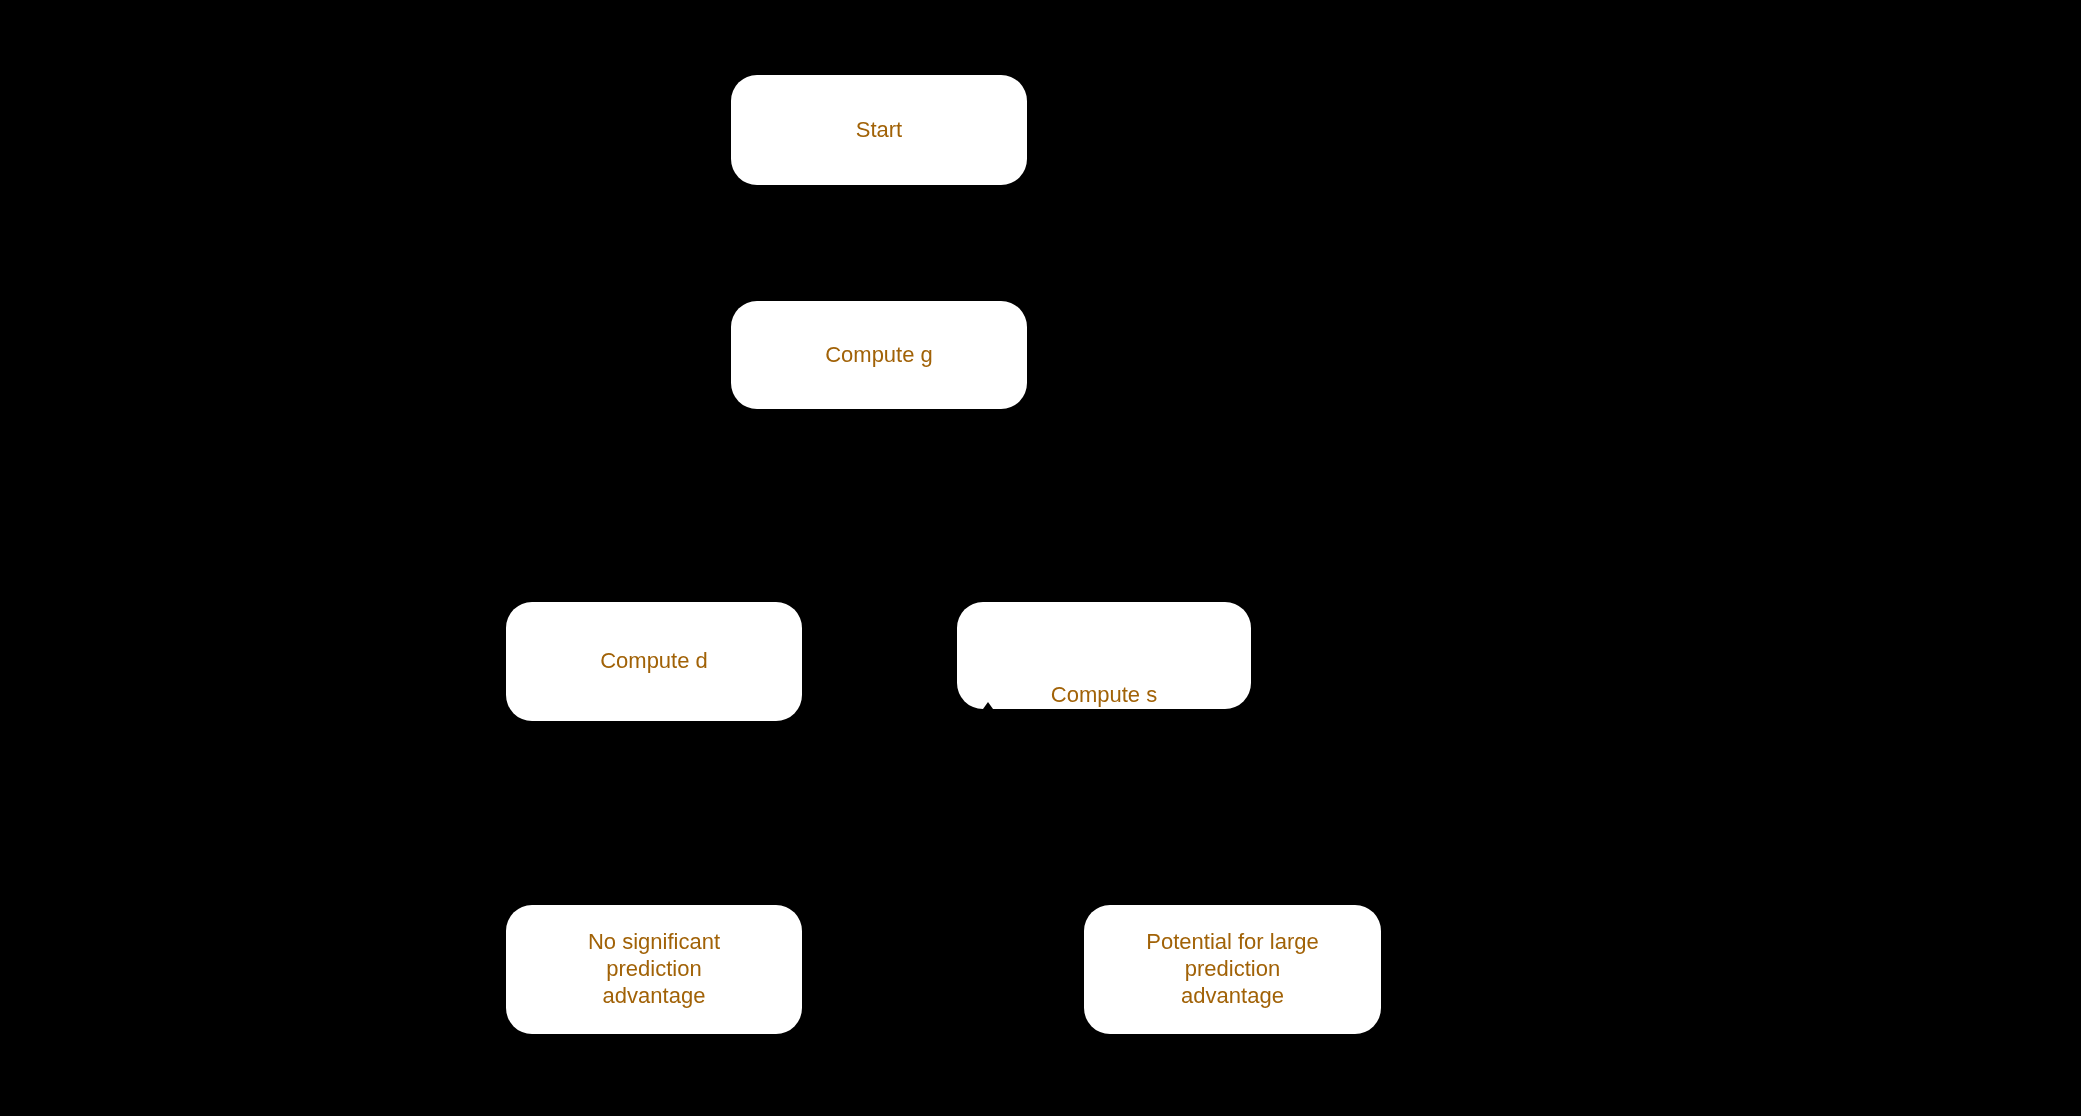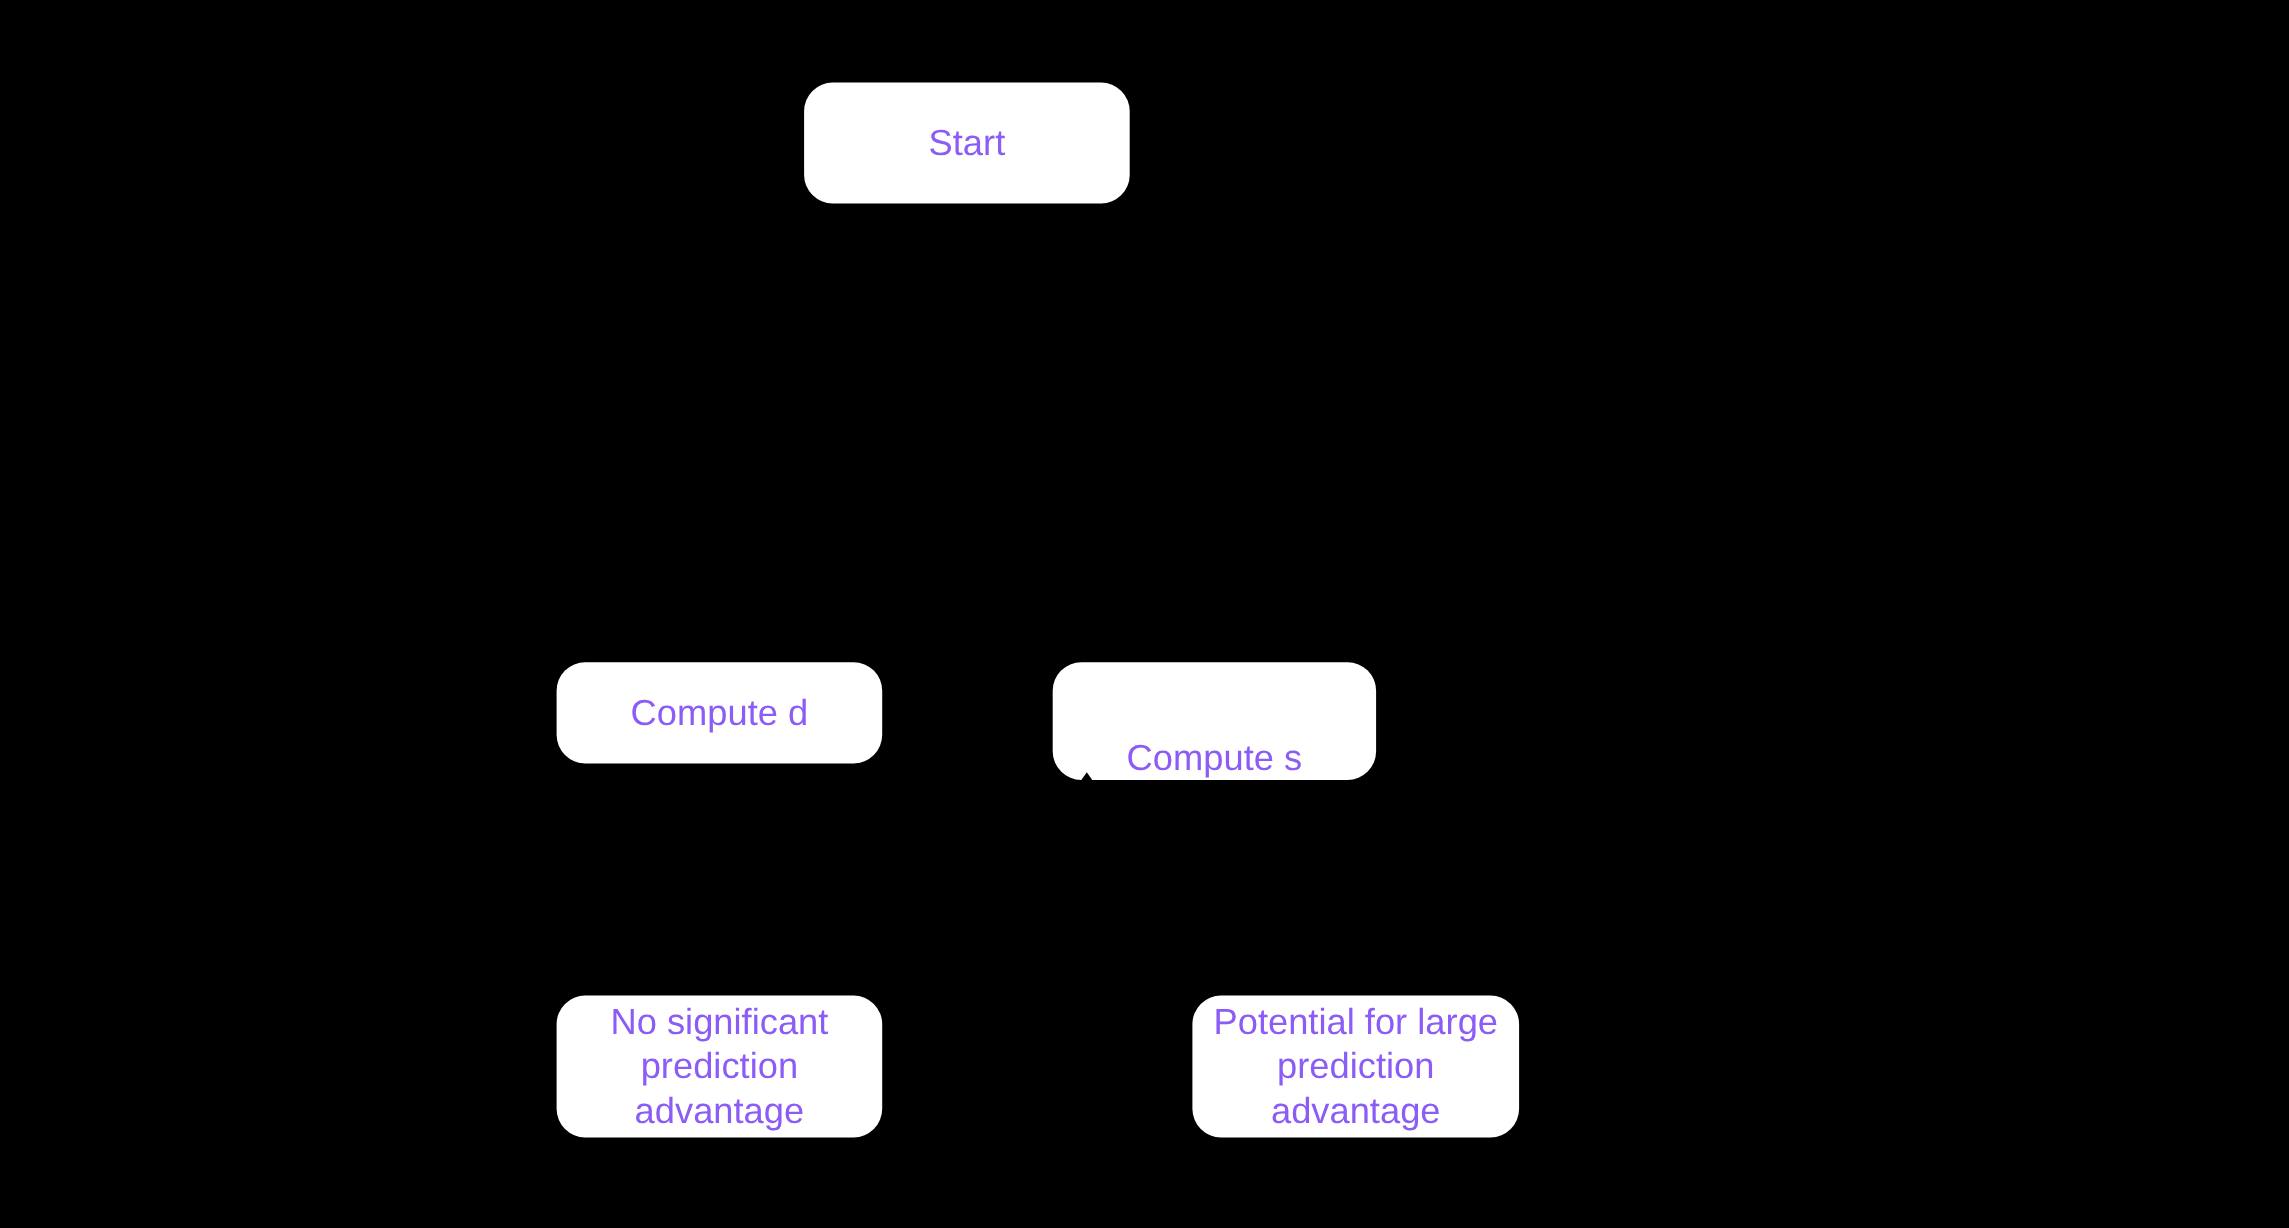--- a/index.html
+++ b/index.html
@@ -11,34 +11,34 @@
     position: relative;
     width: 2081px;
     height: 1116px;
     background: #000000;
     overflow: hidden;
     font-family: "Liberation Sans", sans-serif;
   }
   .node {
     position: absolute;
     background: #ffffff;
-    color: #8b5cf6;
+    color: #a16207;
     border-radius: 26px;
     display: flex;
     align-items: center;
     justify-content: center;
     text-align: center;
-    font-size: 33px;
+    font-size: 22px;
     line-height: 1.22;
     white-space: pre-line;
     box-sizing: border-box;
   }
   #node-start           { left: 731px; top:  75px; width: 296px; height: 110px; }
   #node-compute-g       { left: 731px; top: 301px; width: 296px; height: 108px; }
-  #node-compute-d       { left: 506px; top: 602px; width: 296px; height: 92px; }
+  #node-compute-d       { left: 506px; top: 602px; width: 296px; height: 119px; }
   #node-compute-s       { left: 957px; top: 602px; width: 294px; height: 107px; align-items: flex-end; }
   #node-no-advantage    { left: 506px; top: 905px; width: 296px; height: 129px; }
   #node-large-advantage { left: 1068px; top: 905px; width: 297px; height: 129px; margin-left: 16px; }
 
   
   .arrowhead-tip {
     position: absolute;
     left: 26px;
     bottom: 0;
     width: 0;
@@ -50,20 +50,23 @@
 </style>
 </head>
 <body>
 
 <div class="canvas">
 
   <div class="node" id="node-start">
     <span>Start</span>
   </div>
 
+  <div class="node" id="node-compute-g">
+    <span>Compute g</span>
+  </div>
 
   <div class="node" id="node-compute-d">
     <span>Compute d</span>
   </div>
 
   <div class="node" id="node-compute-s">
     <span>Compute s</span>
     <span class="arrowhead-tip"></span>
   </div>
 

